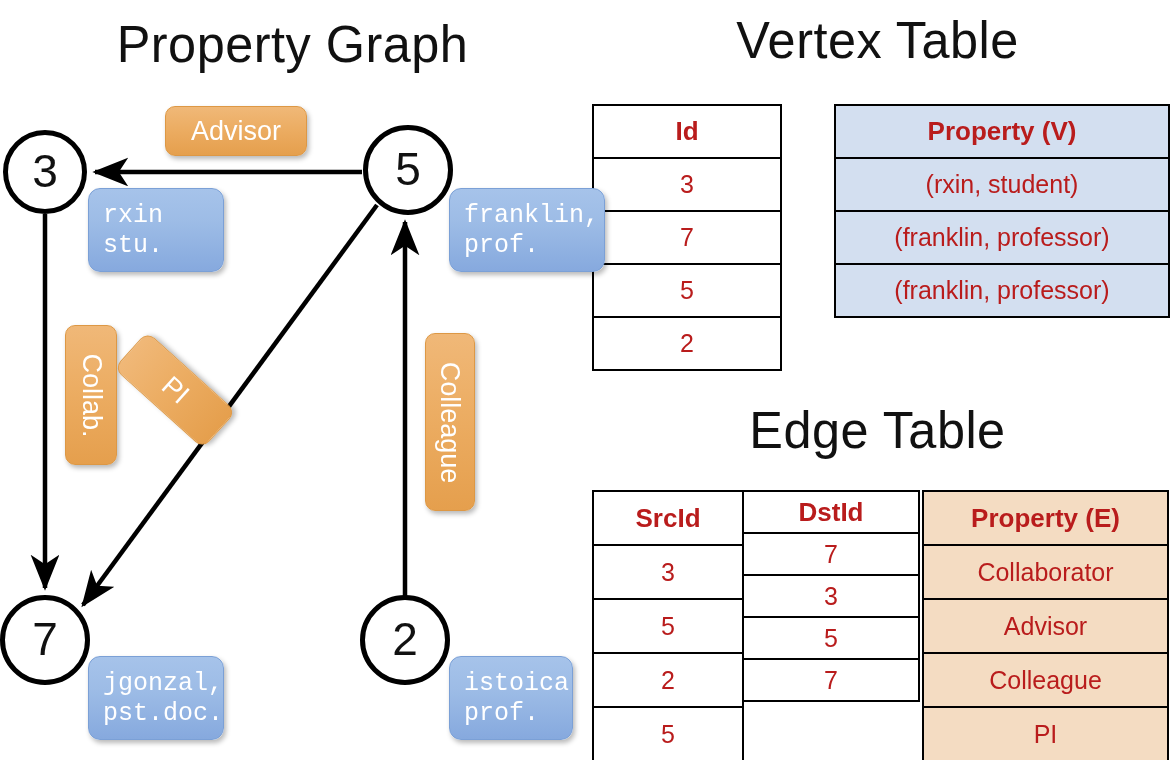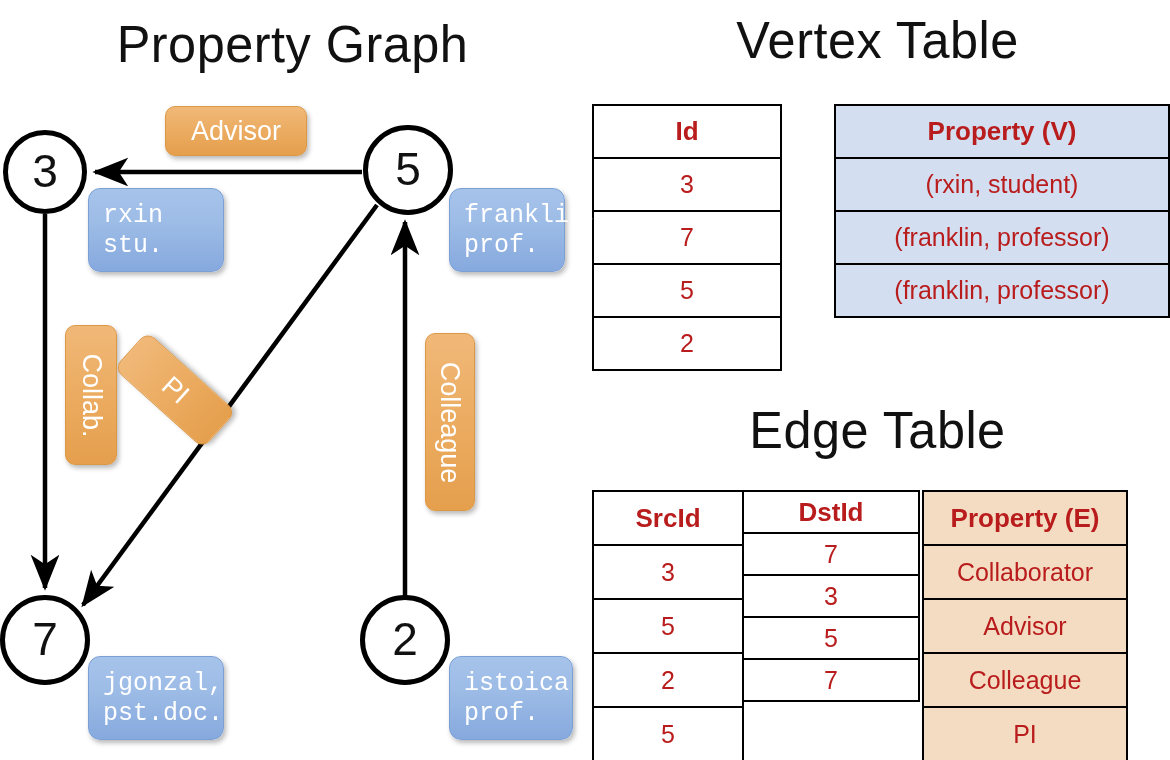--- a/index.html
+++ b/index.html
@@ -120,21 +120,21 @@
   #vertex-id-table td,#vertex-id-table th{width:188px;height:53px;background:#fff;}
   #vertex-prop-table{left:786px;top:104px;margin-left:48px;}
   #vertex-prop-table td,#vertex-prop-table th{width:381px;height:53px;background:#d3dff0;}
 
   
   #edge-src-table{left:592px;top:490px;}
   #edge-src-table td,#edge-src-table th{width:150px;height:54px;background:#fff;margin-top:14px;}
   #edge-dst-table{left:742px;top:490px;}
   #edge-dst-table td,#edge-dst-table th{width:176px;height:42px;background:#fff;}
   #edge-prop-table{left:922px;top:490px;}
-  #edge-prop-table td,#edge-prop-table th{width:204px;height:54px;background:#f4dcc2;}
+  #edge-prop-table td,#edge-prop-table th{width:245px;height:54px;background:#f4dcc2;}
 </style>
 </head>
 <body>
 
 <div class="stage">
 
   <div class="title" id="title-property-graph">Property Graph</div>
 
   <div class="title" id="title-vertex-table">Vertex Table</div>
 
@@ -169,21 +169,21 @@
     </div>
     <div class="node" style="left:360px;top:595px;width:90px;height:90px;">
       <span>2</span>
     </div>
 
     <div class="prop-box" style="left:62px;top:188px;width:136px;height:84px;">
       <div>rxin</div>
       <div>stu.</div>
     </div>
 
-    <div class="prop-box" style="left:423px;top:188px;width:116px;height:84px;">
+    <div class="prop-box" style="left:423px;top:188px;width:156px;height:84px;">
       <div>franklin,</div>
       <div>prof.</div>
     </div>
 
     <div class="prop-box" style="left:62px;top:656px;width:136px;height:84px;">
       <div>jgonzal,</div>
       <div>pst.doc.</div>
     </div>
 
     <div class="prop-box" style="left:423px;top:656px;width:124px;height:84px;">

